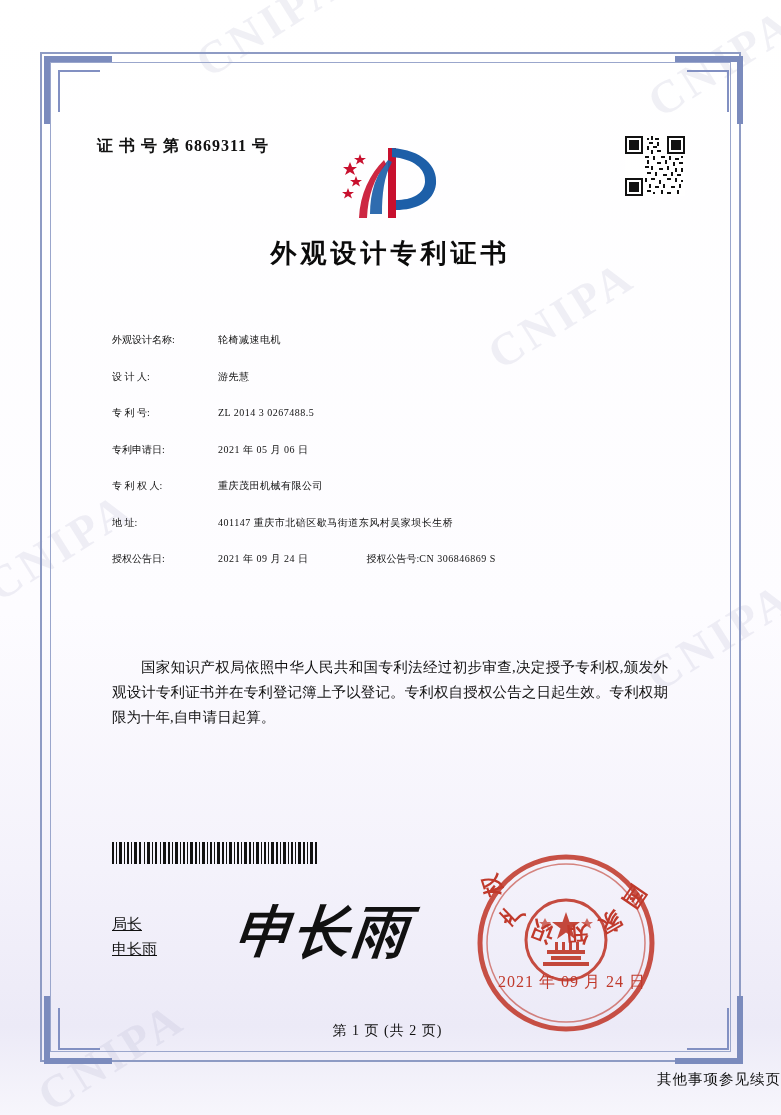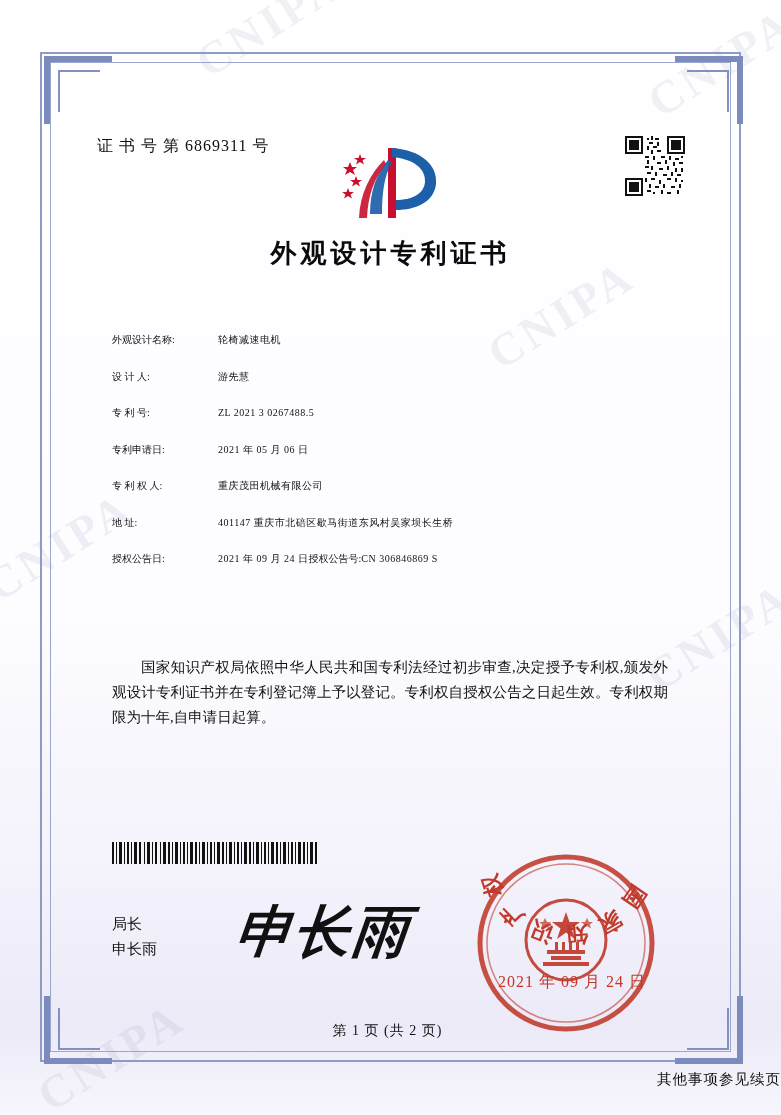--- a/index.html
+++ b/index.html
@@ -78,20 +78,21 @@
   .c-bl::before { left: 8px; bottom: 8px; border-right: none; border-top: none; }
   .c-br::before { right: 8px; bottom: 8px; border-left: none; border-top: none; }
 
   
   .cert-no {
     position: absolute;
     left: 97px; top: 136px;
     font-size: 16px;
     letter-spacing: 1px;
     color: #111;
+    font-weight: bold;
   }
   .qr {
     position: absolute;
     right: 96px; top: 136px;
     width: 60px; height: 60px;
   }
   .qr svg { display: block; }
 
   .logo {
     position: absolute;
@@ -126,20 +127,21 @@
   }
   .lbl {
     display: inline-block;
     width: 106px;
     letter-spacing: 0px;
   }
   .val { letter-spacing: 0.5px; }
 
   .row-inline .lbl2 {
     display: inline-block;
+    margin-left: 58px;
   }
 
   
   .paras {
     position: absolute;
     left: 112px; top: 655px;
     width: 560px;
     font-size: 14.5px;
     line-height: 25px;
     color: #111;
@@ -155,20 +157,21 @@
     width: 206px;
   }
 
   
   .sign-label {
     position: absolute;
     left: 112px; top: 912px;
     font-size: 15px;
     line-height: 25px;
     color: #111;
+    text-decoration: underline;
   }
   .sign-script {
     position: absolute;
     left: 236px; top: 895px;
     font-size: 56px;
     font-family: "Liberation Serif", serif;
     font-style: italic;
     font-weight: 700;
     color: #111;
     letter-spacing: 2px;
@@ -313,21 +316,21 @@
   <div class="title">外观设计专利证书</div>
 
   <div class="fields">
     <div class="row">
       <span class="lbl">外观设计名称:</span><span class="val">轮椅减速电机</span>
     </div>
     <div class="row">
       <span class="lbl">设 计 人:</span><span class="val">游先慧</span>
     </div>
     <div class="row">
-      <span class="lbl">专 利 号:</span><span class="val">ZL 2021 3 0267488.5</span>
+      <span class="lbl">专 利 号:</span><span class="val">ZL 2014 3 0267488.5</span>
     </div>
     <div class="row">
       <span class="lbl">专利申请日:</span><span class="val">2021 年 05 月 06 日</span>
     </div>
     <div class="row">
       <span class="lbl">专 利 权 人:</span><span class="val">重庆茂田机械有限公司</span>
     </div>
     <div class="row">
       <span class="lbl">地 址:</span><span class="val">401147 重庆市北碚区歇马街道东风村吴家坝长生桥</span>
     </div>

